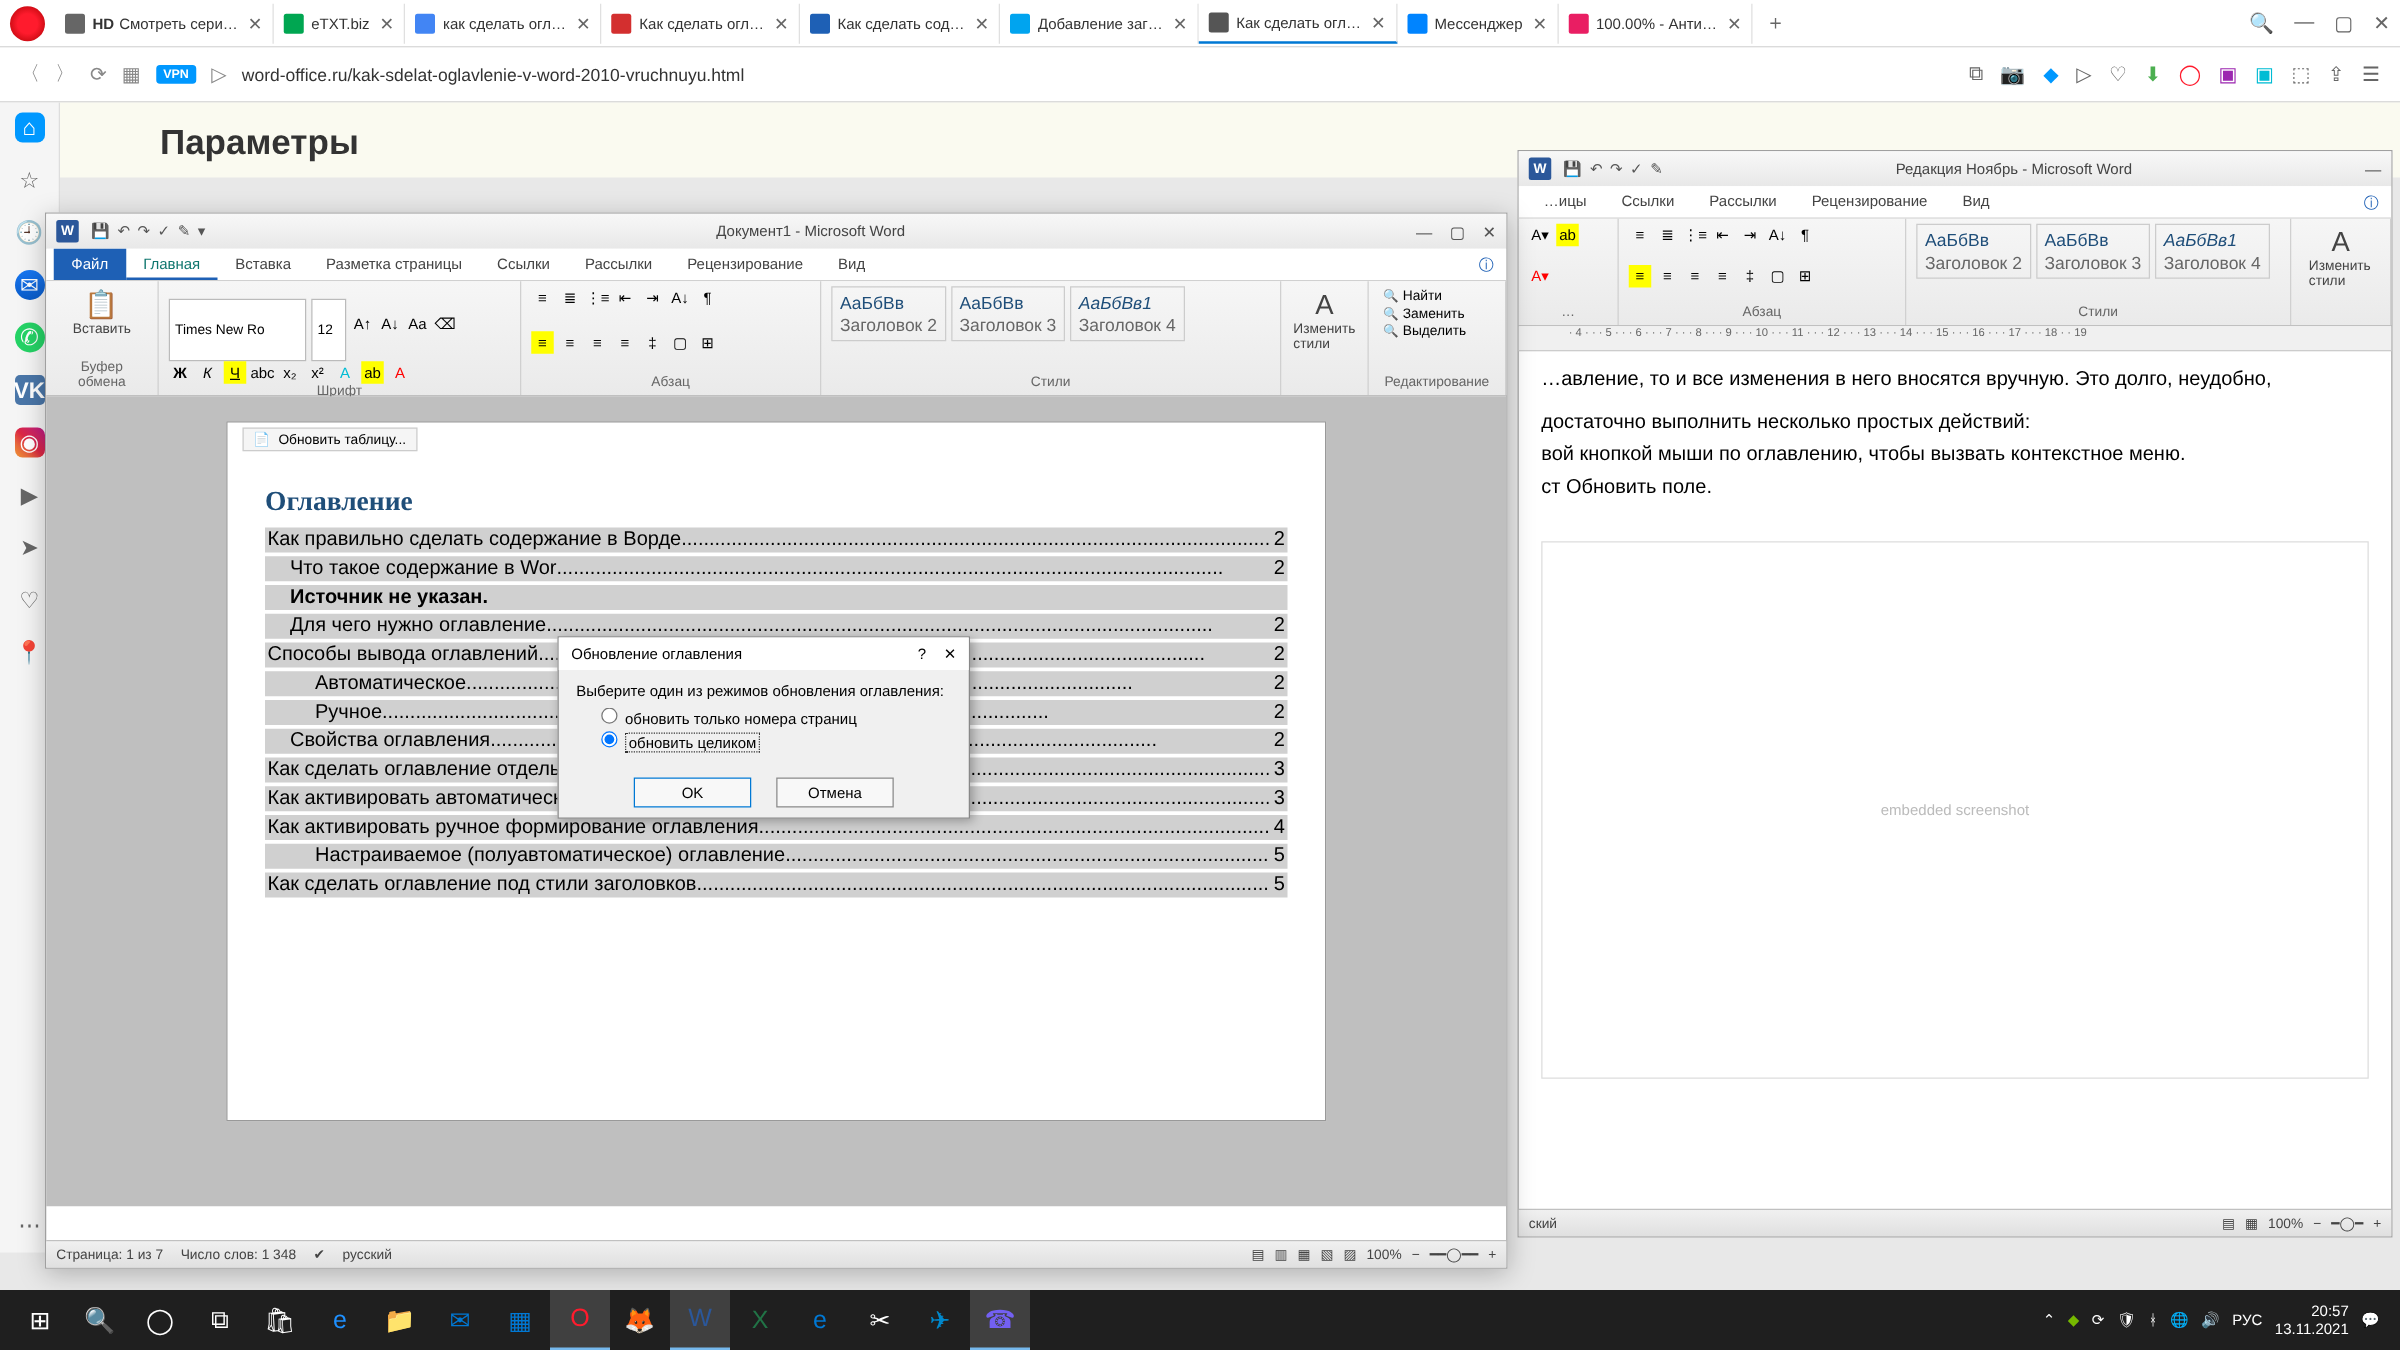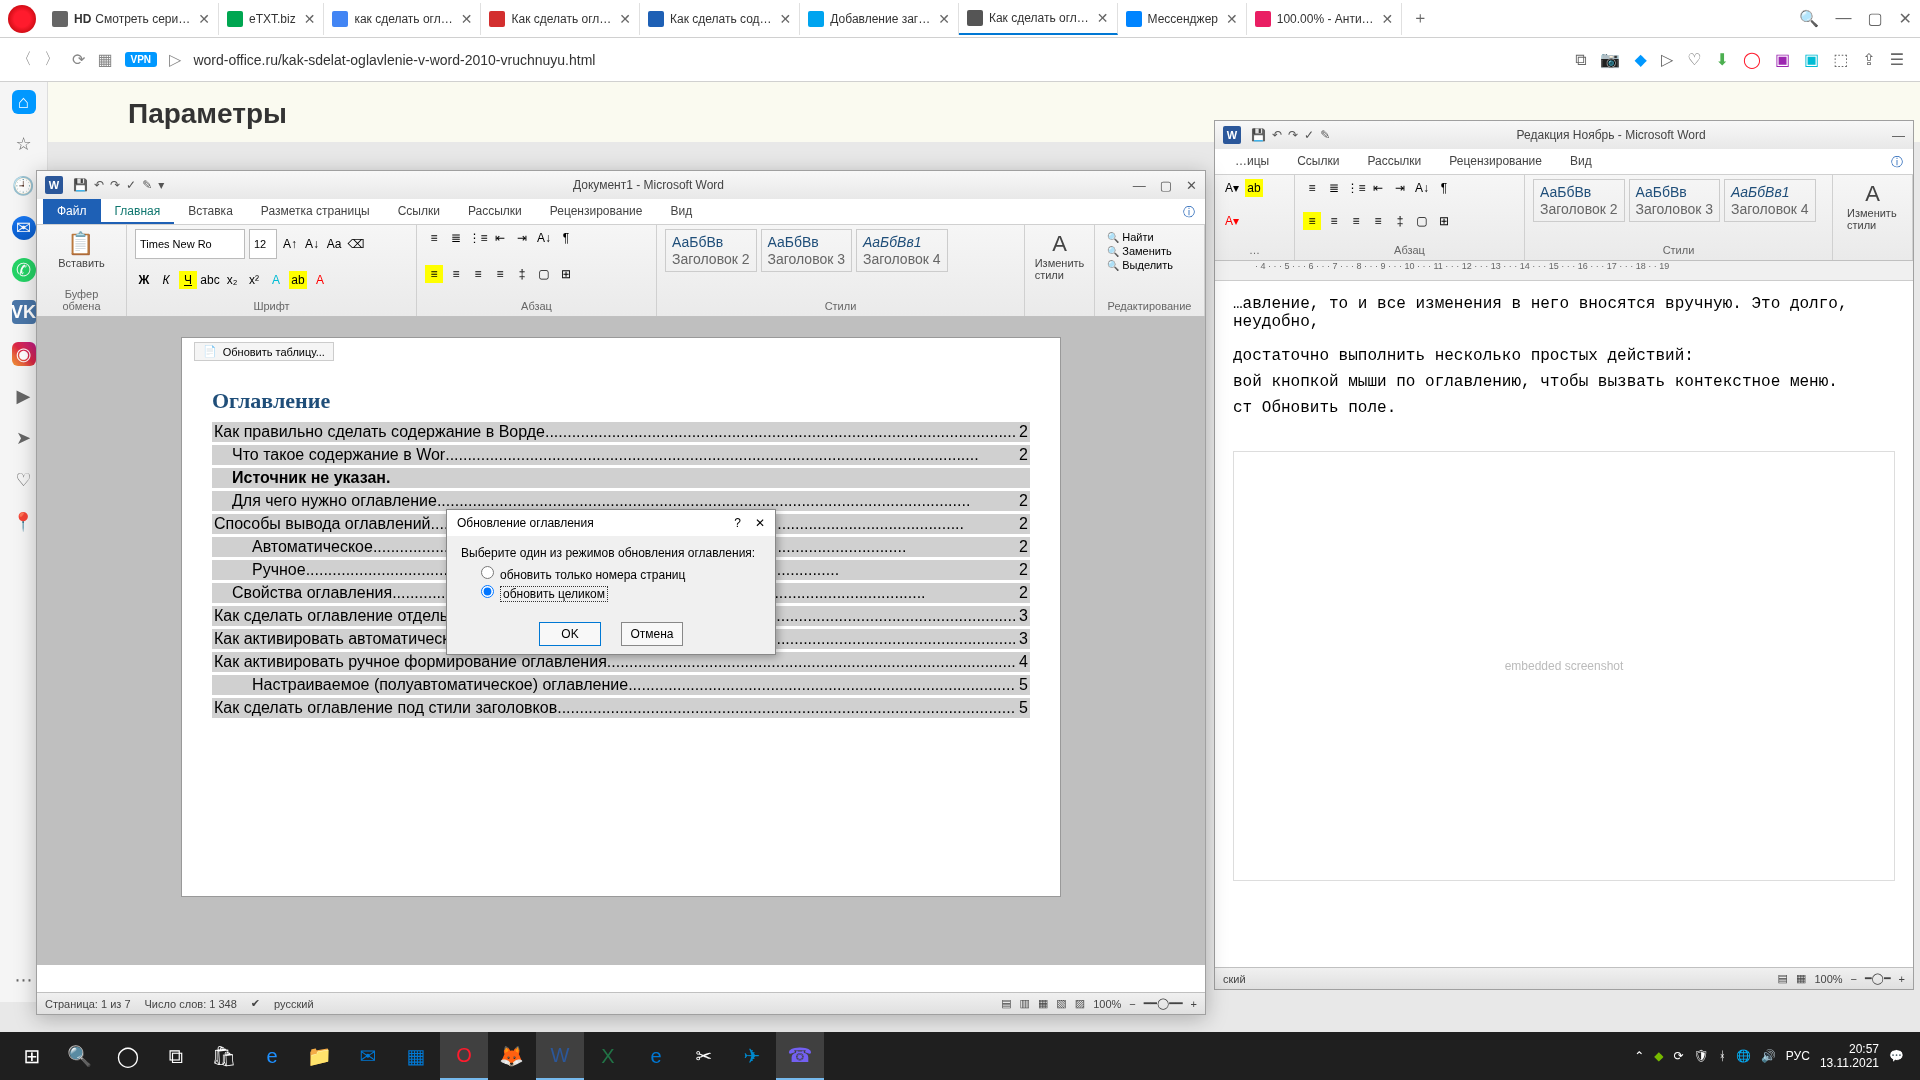--- a/index.html
+++ b/index.html
@@ -50,21 +50,21 @@
 .ribbon-tabs .rtab.file { background: #1e60b5; color: #fff; }
 .ribbon-tabs .rtab.active { border-bottom: 2px solid #1e60b5; color: #0f766e; }
 .ribbon-tabs .help { margin-left: auto; padding: 5px 10px; color: #1e60b5; }
 
 .ribbon { height: 92px; background: linear-gradient(#f6f6f6,#eaeaea); display: flex; border-bottom: 1px solid #c0c0c0; font-size: 11px; }
 .rgroup { border-right: 1px solid #d0d0d0; padding: 4px 8px; display: flex; flex-direction: column; justify-content: space-between; }
 .rgroup .label { text-align: center; color: #666; font-size: 11px; }
 .rgroup .content { display: flex; gap: 4px; align-items: center; flex-wrap: wrap; }
 .big-btn { display: flex; flex-direction: column; align-items: center; font-size: 11px; color: #444; padding: 2px 6px; }
 .big-btn .ico { font-size: 22px; }
-.font-box { border: 1px solid #bbb; background: #fff; padding: 8px 4px; font-size: 11px; }
+.font-box { border: 1px solid #bbb; background: #fff; padding: 18px 4px; font-size: 11px; margin-top: 10px; }
 .sq { width: 18px; height: 18px; display: inline-flex; align-items: center; justify-content: center; border: 1px solid transparent; font-size: 12px; }
 .sq.y { background: #ffff00; }
 .style-sample { border: 1px solid #ccc; padding: 4px 6px; font-family: "Times New Roman", serif; font-size: 14px; color: #1f4e79; }
 .style-sample .sub { font-size: 14px; text-align: center; color: #666; display: block; }
 .edit-pane { display: flex; flex-direction: column; gap: 2px; font-size: 11px; padding: 2px 4px; }
 .edit-pane div::before { content: "🔍 "; font-size: 10px; }
 
 .ruler { height: 20px; background: #f0f0f0; border-bottom: 1px solid #ccc; font-size: 9px; color: #666; padding-left: 40px; white-space: nowrap; overflow: hidden; }
 
 .doc-area { background: #bfbfbf; height: 648px; padding: 20px 50px; position: relative; overflow: hidden; }
@@ -82,31 +82,31 @@
 
 .dialog { position: absolute; left: 446px; top: 509px; width: 330px; background: #f0f0f0; border: 1px solid #888; box-shadow: 2px 2px 8px rgba(0,0,0,0.3); z-index: 100; }
 .dialog-title { background: #fff; padding: 6px 10px; font-size: 12px; display: flex; align-items: center; }
 .dialog-title .t { flex: 1; }
 .dialog-body { padding: 10px 14px; font-size: 12px; }
 .dialog-body .prompt { margin-bottom: 6px; }
 .dialog-body label { display: block; margin: 3px 0 3px 20px; }
 .dialog-body input[type=radio] { margin-right: 6px; }
 .dotted { border: 1px dotted #333; padding: 0 2px; }
 .dialog-btns { display: flex; justify-content: center; gap: 20px; padding: 8px; }
-.dialog-btns button { width: 62px; height: 24px; font-size: 12px; border: 1px solid #888; background: #f8f8f8; }
+.dialog-btns button { width: 94px; height: 24px; font-size: 12px; border: 1px solid #888; background: #f8f8f8; }
 .dialog-btns button.primary { border: 1px solid #0078d4; }
 
 .statusbar { position: absolute; bottom: 0; left: 0; right: 0; height: 22px; background: linear-gradient(#f0f0f0,#e0e0e0); border-top: 1px solid #c0c0c0; display: flex; align-items: center; font-size: 11px; color: #444; padding: 0 8px; gap: 14px; }
 .statusbar .right { margin-left: auto; display: flex; gap: 8px; align-items: center; }
 
 
 .word2 { position: absolute; right: 6px; top: 120px; width: 700px; height: 870px; background: #fff; border: 1px solid #a0a0a0; }
 .word2 .ribbon { height: 86px; }
 .word2 .body-text { padding: 14px 18px; font-family: "Times New Roman", serif; font-size: 16px; color: #000; }
-.word2 .body-text p { margin-bottom: 8px; font-family: Liberation Mono, monospace; }
+.word2 .body-text p { margin-bottom: 8px; }
 .word2 .screenshot-placeholder { margin: 12px 18px; height: 430px; background: #fff; border: 1px solid #ddd; display:flex; align-items:center; justify-content:center; color:#bbb; font-size:12px; }
 
 
 .taskbar { position: absolute; bottom: 0; left: 0; right: 0; height: 48px; background: #1f1f1f; display: flex; align-items: center; padding: 0 8px; z-index: 500; }
 .taskbar .tb-btn { width: 48px; height: 48px; display: flex; align-items: center; justify-content: center; font-size: 20px; color: #fff; }
 .taskbar .tb-btn.active { background: rgba(255,255,255,0.15); border-bottom: 2px solid #76b9ed; }
 .taskbar .tray { margin-left: auto; display: flex; align-items: center; gap: 10px; color: #fff; font-size: 12px; padding-right: 8px; }
 .taskbar .clock { text-align: right; line-height: 1.2; }
 </style>
 </head>

